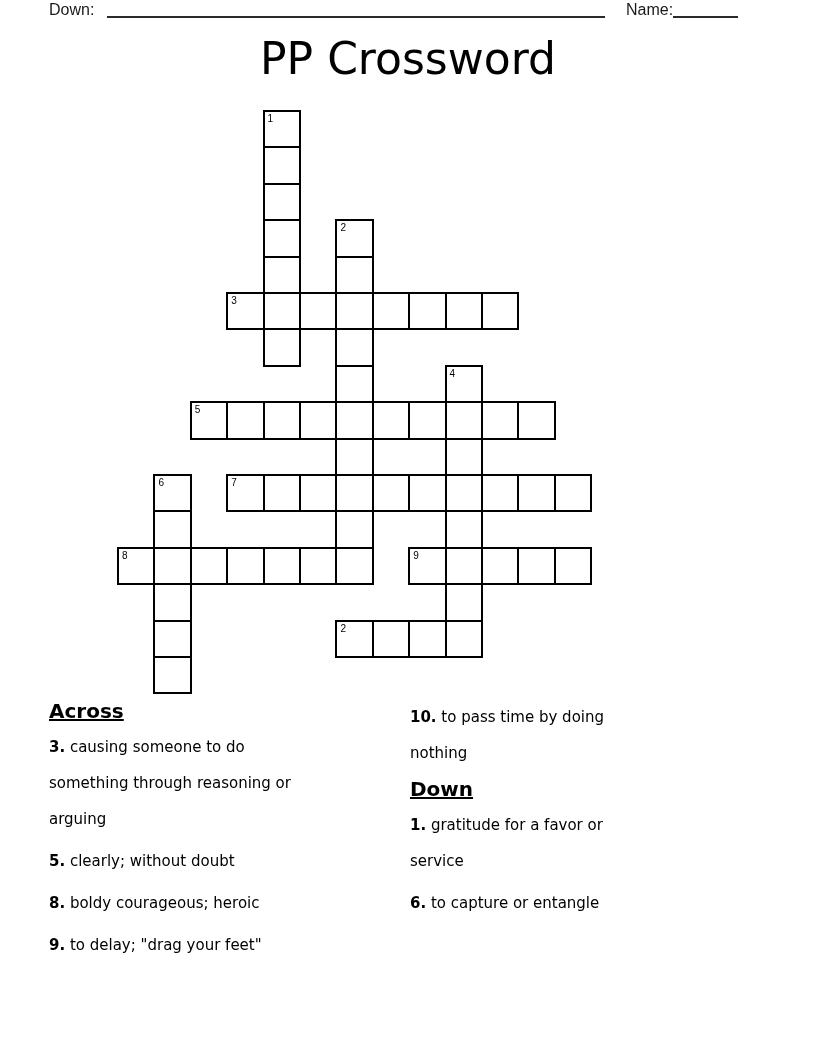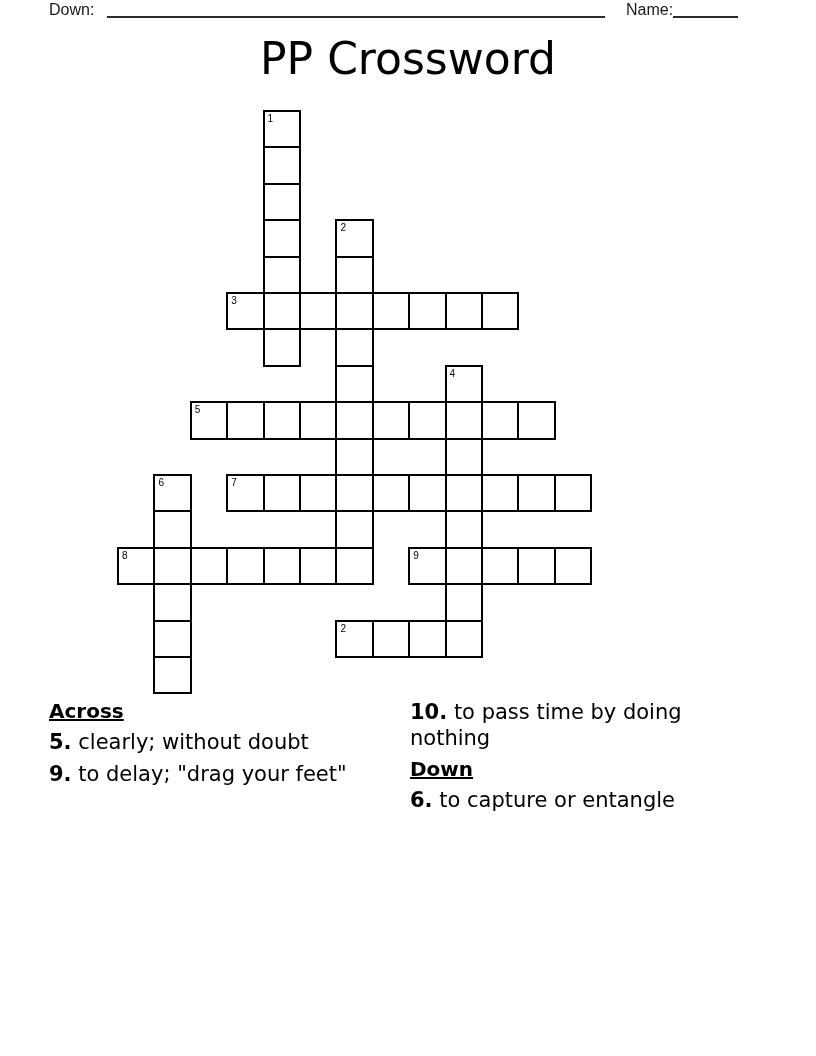--- a/index.html
+++ b/index.html
@@ -86,22 +86,22 @@
   #clue-col-left  { left: 49px; }
   #clue-col-right { left: 410px; }
   .clues-heading {
     font-size: 20px;
     font-weight: bold;
     text-decoration: underline;
     line-height: 24px;
     margin: 0 0 6px 0;
   }
   .clue {
-    font-size: 21px;
-    line-height: 26px;
+    font-size: 15px;
+    line-height: 36px;
     margin: 0 0 6px 0;
   }
   .clue b { font-weight: bold; }
 </style>
 </head>
 <body>
 
 <div class="page">
 
   <span class="hdr-label" id="name-label">Down:</span>
@@ -195,28 +195,31 @@
       <div class="cell" style="left: 335.4px; top: 619.6px; border-color: rgb(0, 0, 0); background: rgb(255, 255, 255);">
         <span class="cellnum">2</span>
       </div>
       <div class="cell" style="left: 371.8px; top: 619.6px; border-color: rgb(0, 0, 0); background: rgb(255, 255, 255);"></div>
       <div class="cell" style="left: 408.2px; top: 619.6px; border-color: rgb(0, 0, 0); background: rgb(255, 255, 255);"></div>
     </div>
 
   <div class="clue-col" id="clue-col-left">
     <div class="clues-heading">Across</div>
     <div id="across-list-left">
+        <p class="clue"><b>3.</b> causing someone to do<br>something through reasoning or<br>arguing</p>
         <p class="clue"><b>5.</b> clearly; without doubt</p>
+        <p class="clue"><b>8.</b> boldy courageous; heroic</p>
         <p class="clue"><b>9.</b> to delay; "drag your feet"</p>
       </div>
   </div>
 
   <div class="clue-col" id="clue-col-right">
     <div id="across-list-overflow">
         <p class="clue"><b>10.</b> to pass time by doing<br>nothing</p>
       </div>
     <div class="clues-heading">Down</div>
     <div id="down-list">
+        <p class="clue"><b>1.</b> gratitude for a favor or<br>service</p>
         <p class="clue"><b>6.</b> to capture or entangle</p>
       </div>
   </div>
 
 </div>
 
 </body></html>

